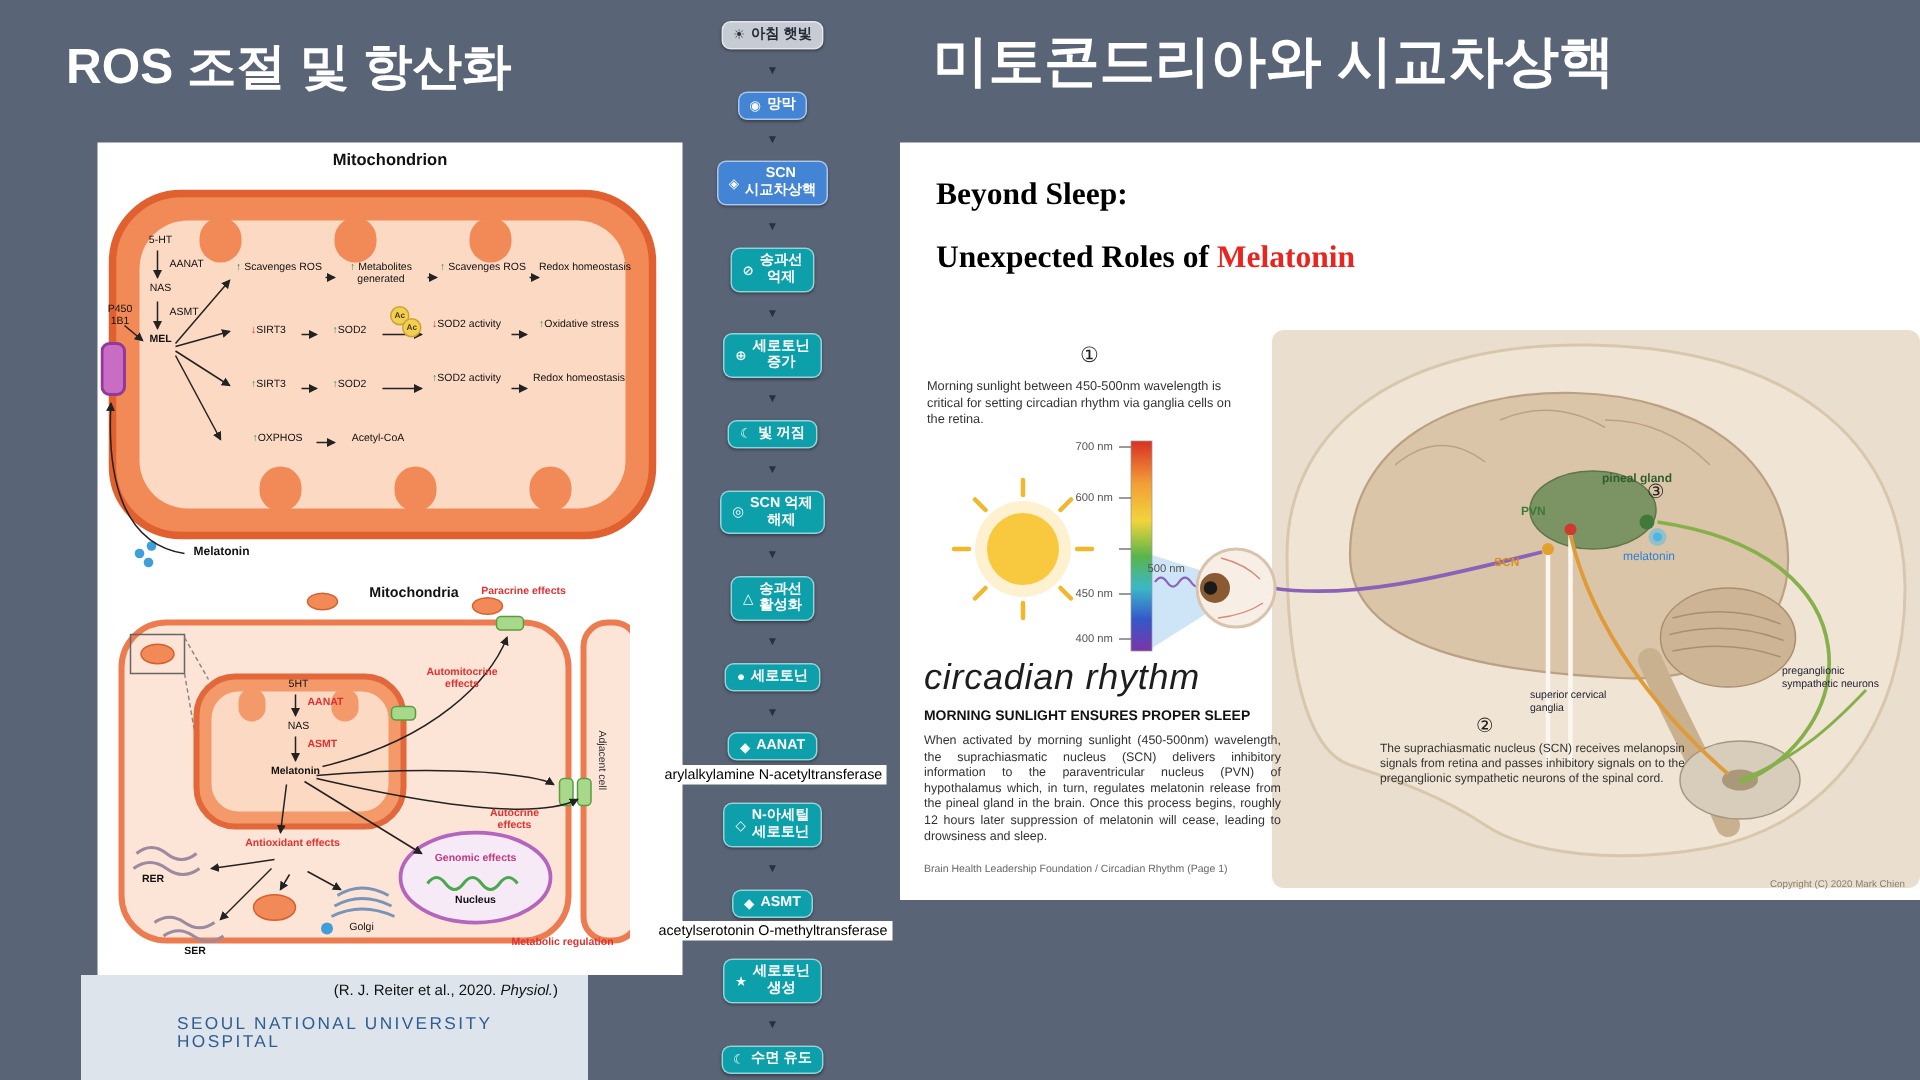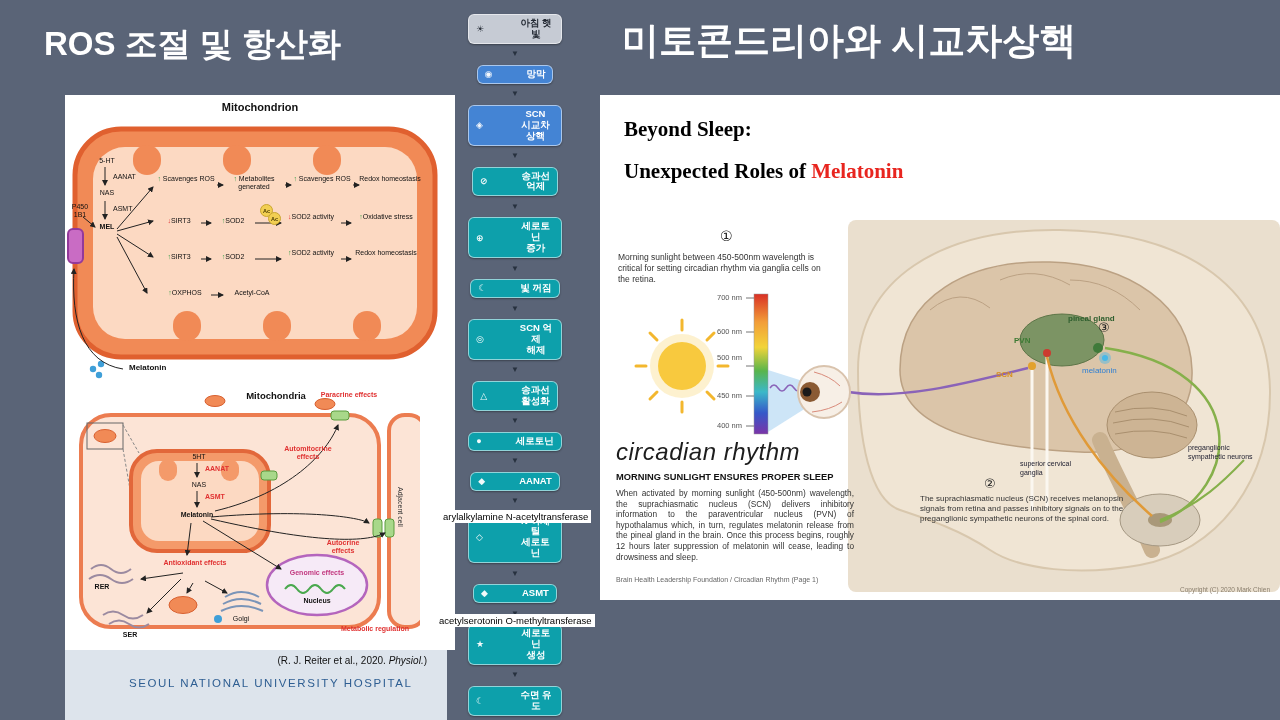--- a/index.html
+++ b/index.html
@@ -4,32 +4,32 @@
 <style>
   html,body{margin:0;padding:0;background:#3a4150;}
   .slide{position:relative;width:1280px;height:720px;overflow:hidden;background:#5a6477;
          font-family:"Liberation Sans","DejaVu Sans",sans-serif;}
   
   .title-left{position:absolute;left:44px;top:22px;font-size:33px;font-weight:800;color:#fff;}
   .title-right{position:absolute;left:622px;top:16px;font-size:37px;font-weight:800;color:#fff;}
   
   .left-panel{position:absolute;left:65px;top:95px;width:390px;height:555px;background:#fff;}
   .right-panel{position:absolute;left:600px;top:95px;width:680px;height:505px;background:#fff;}
-  .band{position:absolute;left:65px;top:650px;width:338px;height:70px;background:#dde4ec;padding-left:44px;}
+  .band{position:absolute;left:54px;top:650px;width:338px;height:70px;background:#dde4ec;}
   .citation{position:absolute;right:20px;top:5px;font-size:10px;color:#111;}
   .citation .it{font-style:italic;}
   .hospital{position:absolute;left:44px;top:27px;font-size:11.5px;font-weight:normal;
             letter-spacing:1.6px;color:#2e5e92;margin-left:20px;}
   
   .flow{position:absolute;left:468px;top:14px;width:94px;height:702px;display:flex;
         flex-direction:column;align-items:center;justify-content:space-between;}
   .fstep{display:flex;align-items:center;gap:4px;padding:3px 7px;border-radius:6px;
          border:1px solid rgba(255,255,255,.55);box-shadow:0 1px 2px rgba(0,0,0,.35);
          color:#fff;font-size:9.5px;font-weight:bold;line-height:1.15;text-align:center;}
-  .fstep .l{display:block;margin-left:30px;}
+  .fstep .l{display:block;}
   .ficon{font-size:9px;opacity:.95;}
   .fstep.teal{background:#0da0ab;}
   .fstep.blue{background:#4484d4;}
   .fstep.gray{background:#c6cbd4;color:#252b35;}
   .farrow{font-size:8px;color:#27313f;line-height:1;}
   .enz-chip{position:absolute;background:#fff;color:#000;font-size:9.5px;padding:1px 3px;
             white-space:nowrap;}
   
   .fig{position:absolute;}
   .dsvg{position:absolute;left:0;top:0;}
@@ -412,21 +412,21 @@
           <path d="M212,192 q18,-2 30,-10" fill="none" stroke="#d98a7a"></path>
           <circle cx="210" cy="172" r="10" fill="#8a5a33"></circle>
           <circle cx="207" cy="172" r="4.5" fill="#1a1a1a"></circle>
         </g>
       </svg>
 
       <div class="c-lbl" style="left:120px;top:8px;font-size:14px;color:#222;">①</div>
       <div class="c-lbl" style="left:18px;top:32px;width:214px;">Morning sunlight between 450-500nm wavelength is critical for setting circadian rhythm via ganglia cells on the retina.</div>
       <div class="spec-lbl" style="top:73px;">700 nm</div>
       <div class="spec-lbl" style="top:107px;">600 nm</div>
-      <div class="spec-lbl" style="top:133px;">500 nm</div>
+      <div class="spec-lbl" style="top:154px;padding-left:48px;">500 nm</div>
       <div class="spec-lbl" style="top:171px;">450 nm</div>
       <div class="spec-lbl" style="top:201px;">400 nm</div>
       <div class="circ-title" style="left:16px;top:218px;font-style:italic;">circadian rhythm</div>
       <div class="circ-sub" style="left:16px;top:252px;">MORNING SUNLIGHT ENSURES PROPER SLEEP</div>
       <div class="c-lbl" style="left:16px;top:268px;width:238px;font-size:8.3px;text-align:justify;">When activated by morning sunlight (450-500nm) wavelength, the suprachiasmatic nucleus (SCN) delivers inhibitory information to the paraventricular nucleus (PVN) of hypothalamus which, in turn, regulates melatonin release from the pineal gland in the brain. Once this process begins, roughly 12 hours later suppression of melatonin will cease, leading to drowsiness and sleep.</div>
       <div class="c-lbl" style="left:16px;top:356px;font-size:7px;color:#666;">Brain Health Leadership Foundation / Circadian Rhythm (Page 1)</div>
 
       <div class="c-lbl bold" style="left:414px;top:116px;font-size:8px;color:#3c7a33;">PVN</div>
       <div class="c-lbl bold" style="left:396px;top:150px;font-size:8px;color:#d89020;">SCN</div>
       <div class="c-lbl bold" style="left:468px;top:94px;font-size:8px;color:#2e5e2e;">pineal gland</div>

